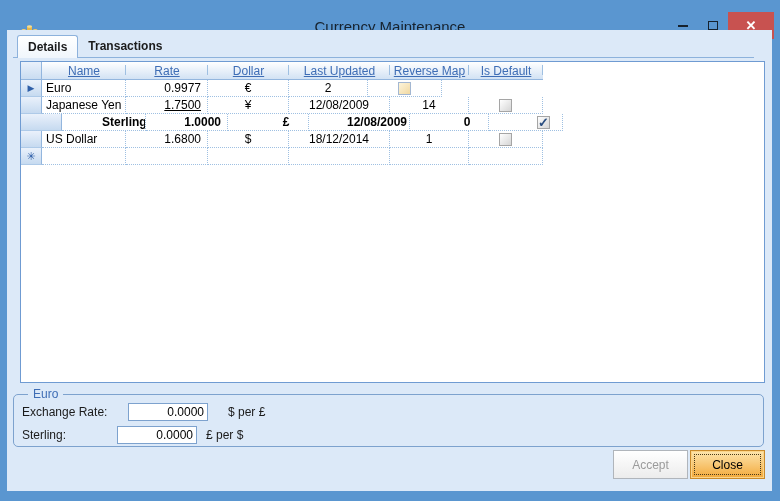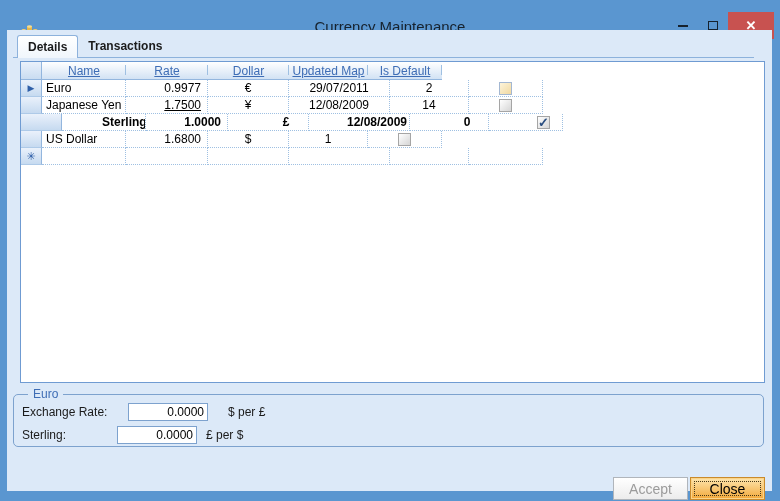--- a/index.html
+++ b/index.html
@@ -131,23 +131,23 @@
     width: 80px; height: 18px;
     border: 1px solid #7DA2CE;
     background: #FFFFFF;
     text-align: right; padding-right: 3px;
     font-family: "Liberation Sans", sans-serif; font-size: 12px;
     outline: none;
   }
   .gb-suffix { margin-left: 9px; color: #1B1B1B; }
   
   .btn {
-    position: absolute; top: 447px; width: 75px; height: 23px;
+    position: absolute; top: 420px; width: 75px; height: 29px;
     display: flex; align-items: center; justify-content: center;
-    font-family: "Liberation Sans", sans-serif; font-size: 14px;
+    font-family: "Liberation Sans", sans-serif; font-size: 12px;
     cursor: default;
   }
   .btn-accept {
     left: 606px;
     background: linear-gradient(#FFFFFF, #ECECEC);
     border: 1px solid #B0B5BB;
     color: #9B9B9B;
   }
   .btn-close {
     left: 683px;
@@ -200,29 +200,29 @@
       <div class="tab active">Details</div>
       <div class="tab">Transactions</div>
     </div>
 
     <div class="grid" id="grid">
         <div class="grow header">
           <div class="gc corner" style="width: 21px;"></div>
           <div class="gc hc" style="width: 84px;">Name</div>
           <div class="gc hc" style="width: 82px;">Rate</div>
           <div class="gc hc" style="width: 81px;">Dollar</div>
-          <div class="gc hc" style="width: 79px;">Updated Map</div>
+          <div class="gc hc" style="width: 101px;">Last Updated</div>
+          <div class="gc hc" style="width: 79px;">Reverse Map</div>
           <div class="gc hc" style="width: 74px;">Is Default</div>
         </div>
         <div class="grow">
           <div class="gc rowhdr" style="width: 21px;">▶</div>
           <div class="gc dc al" style="width: 84px;">Euro</div>
           <div class="gc dc ar" style="width: 82px;">0.9977</div>
           <div class="gc dc ac" style="width: 81px;">€</div>
-          <div class="gc dc ac" style="width: 101px;">29/07/2011</div>
           <div class="gc dc ac" style="width: 79px;">2</div>
           <div class="gc dc ac" style="width: 74px;">
             <span class="cb hl"></span>
           </div>
         </div>
         <div class="grow">
           <div class="gc rowhdr" style="width: 21px;"></div>
           <div class="gc dc al" style="width: 84px;">Japanese Yen</div>
           <div class="gc dc ar" style="width: 82px; text-decoration: underline;">1.7500</div>
           <div class="gc dc ac" style="width: 81px;">¥</div>
@@ -241,20 +241,21 @@
           <div class="gc dc ac" style="width: 79px;">0</div>
           <div class="gc dc ac" style="width: 74px;">
             <span class="cb checked"></span>
           </div>
         </div>
         <div class="grow">
           <div class="gc rowhdr" style="width: 21px;"></div>
           <div class="gc dc al" style="width: 84px;">US Dollar</div>
           <div class="gc dc ar" style="width: 82px;">1.6800</div>
           <div class="gc dc ac" style="width: 81px;">$</div>
+          <div class="gc dc ac" style="width: 101px;">18/12/2014</div>
           <div class="gc dc ac" style="width: 79px;">1</div>
           <div class="gc dc ac" style="width: 74px;">
             <span class="cb"></span>
           </div>
         </div>
         <div class="grow">
           <div class="gc rowhdr" style="width: 21px;">
             <span class="star">✳</span>
           </div>
           <div class="gc dc" style="width: 84px;"></div>

